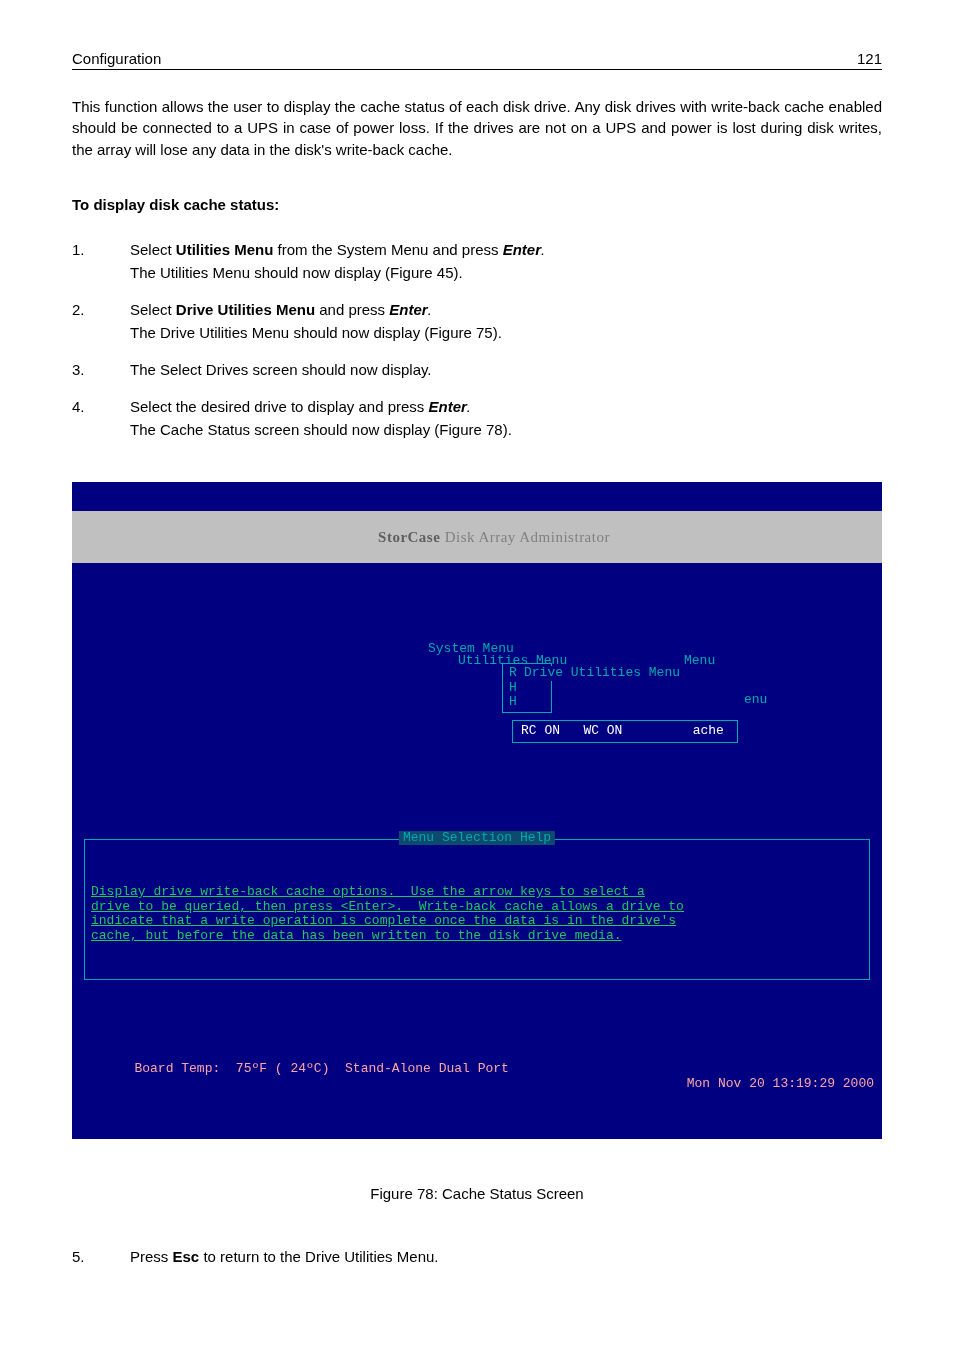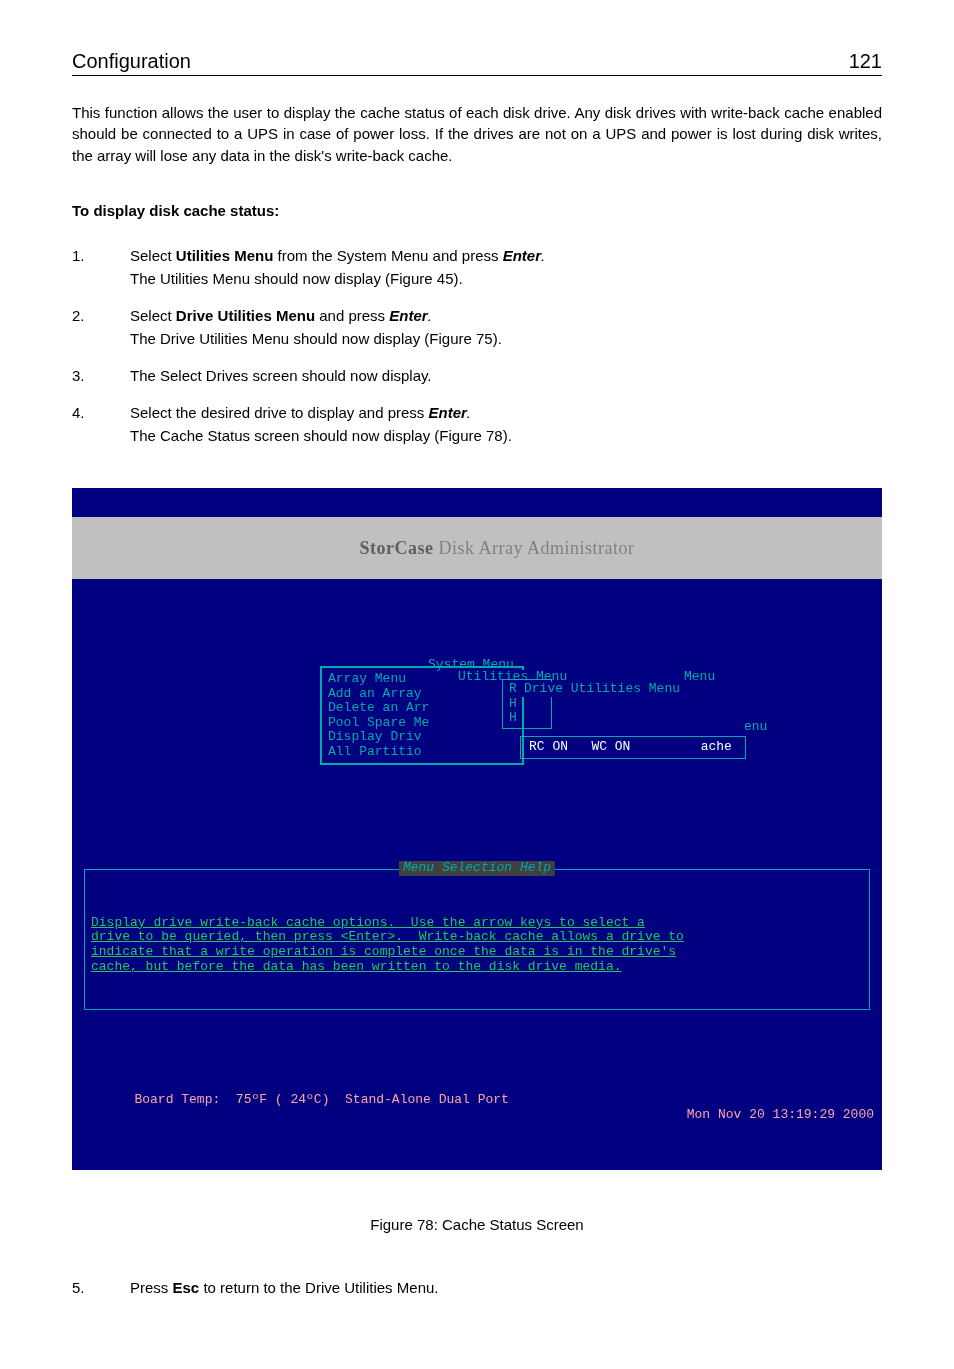--- a/index.html
+++ b/index.html
@@ -9,21 +9,21 @@
     color: #000;
     background: #fff;
     width: 954px;
   }
   .page {
     padding: 50px 72px 40px 72px;
   }
   .header-line {
     display: flex;
     justify-content: space-between;
-    font-size: 20px;
+    font-size: 15px;
     margin-bottom: 2px;
   }
   .rule {
     border: none;
     border-top: 1px solid #000;
     margin: 0 0 26px 0;
   }
   h2.section-title {
     font-size: 20px;
     font-weight: bold;
@@ -76,21 +76,21 @@
     font-size: 13px;
     line-height: 1.12;
     white-space: pre;
     position: relative;
     border: 0;
   }
   .term .title-bar {
     background: #c0c0c0;
     color: #808080;
     font-family: "Times New Roman", serif;
-    font-size: 18px;
+    font-size: 15px;
     letter-spacing: 0.5px;
     padding: 1px 0 1px 0;
     text-align: center;
     border-bottom: 2px solid #000080;
   }
   .term .title-bar .storcase {
     color: #606060;
     font-weight: bold;
   }
   .term-body {
@@ -153,51 +153,50 @@
     position: absolute;
     top: 16px;
     left: 290px;
     border: 1px solid #00aaaa;
     padding: 2px 6px 2px 6px;
     width: 196px;
   }
   .term .status-box {
     position: absolute;
     top: 70px;
-    left: 284px;
+    left: 276px;
     border: 1px solid #00aaaa;
     padding: 3px 6px 3px 8px;
     width: 210px;
     color: #ffffff;
   }
   .term .menu-right {
     position: absolute;
     top: 4px;
     left: 448px;
   }
   .term .enu-right {
     position: absolute;
-    top: 54px;
+    top: 43px;
     left: 508px;
   }
 
   .term .help-box {
     border: 1px solid #00aaaa;
     margin: 0 2px 4px 2px;
     padding: 2px 6px 6px 6px;
     position: relative;
   }
   .term .help-label {
     position: absolute;
     top: -9px;
     left: 50%;
     transform: translateX(-50%);
-    background: #404040;
+    background: #0c4a6e;
     padding: 0 4px;
-    font-style: italic;
   }
   .term .help-text {
     color: #22c55e;
     white-space: pre-wrap;
     text-decoration: underline;
   }
   .term .status-line {
     padding: 2px 8px 4px 0;
     color: #fca5a5;
   }
@@ -264,26 +263,20 @@
 
   <div class="term-wrap">
     <div class="term">
       <div class="title-bar">
         <span class="storcase">StorCase</span><span> Disk Array Administrator</span>
       </div>
       <div class="term-body">
         <div class="center-stage">
           <div class="overlay-area">
             <span class="sys-label">System Menu</span>
-            <div class="panel sys-menu">Array Menu
-Add an Array
-Delete an Arr
-Pool Spare Me
-Display Driv
-All Partitio</div>
             <span class="util-label">Utilities Menu</span>
             <span class="menu-right">Menu</span>
             <div class="util-menu">R
 H
 H</div>
             <span class="drive-label">Drive Utilities Menu</span>
             <span class="enu-right">enu</span>
             <div class="status-box">RC ON   WC ON         ache</div>
           </div>
         </div>

